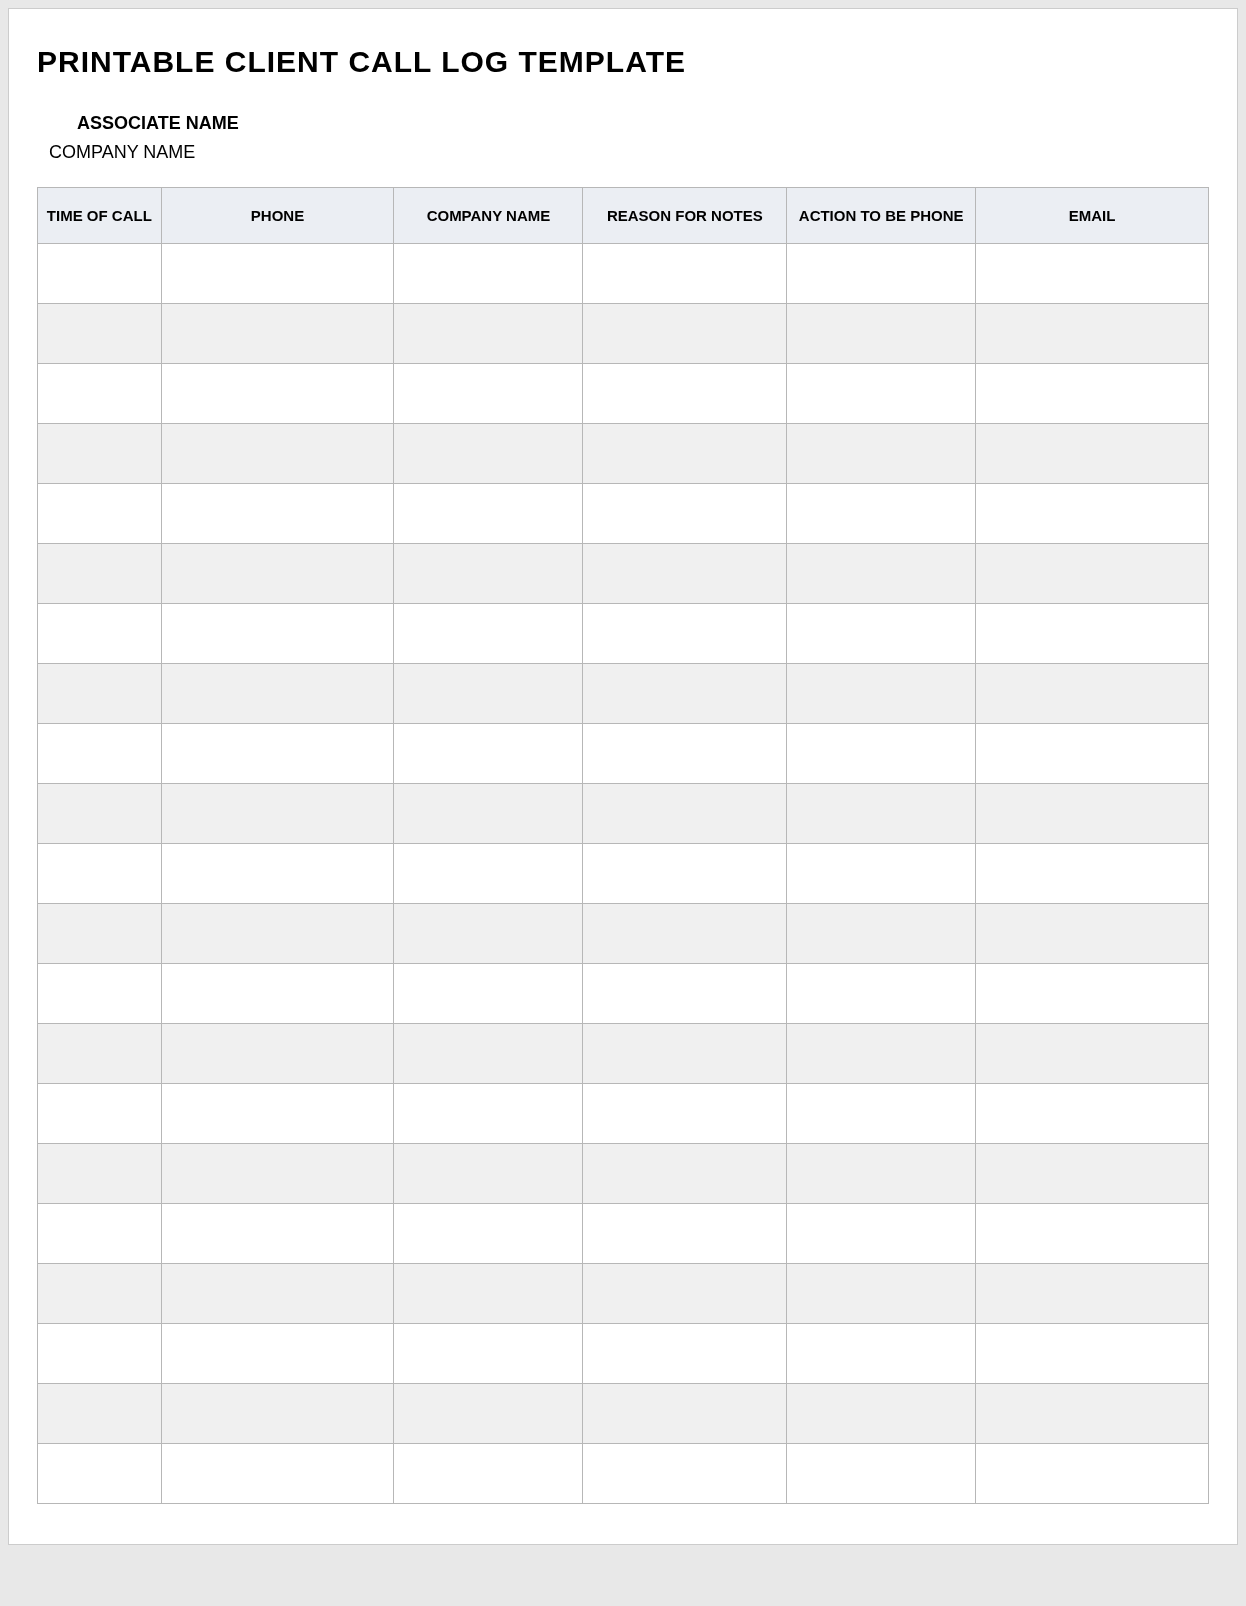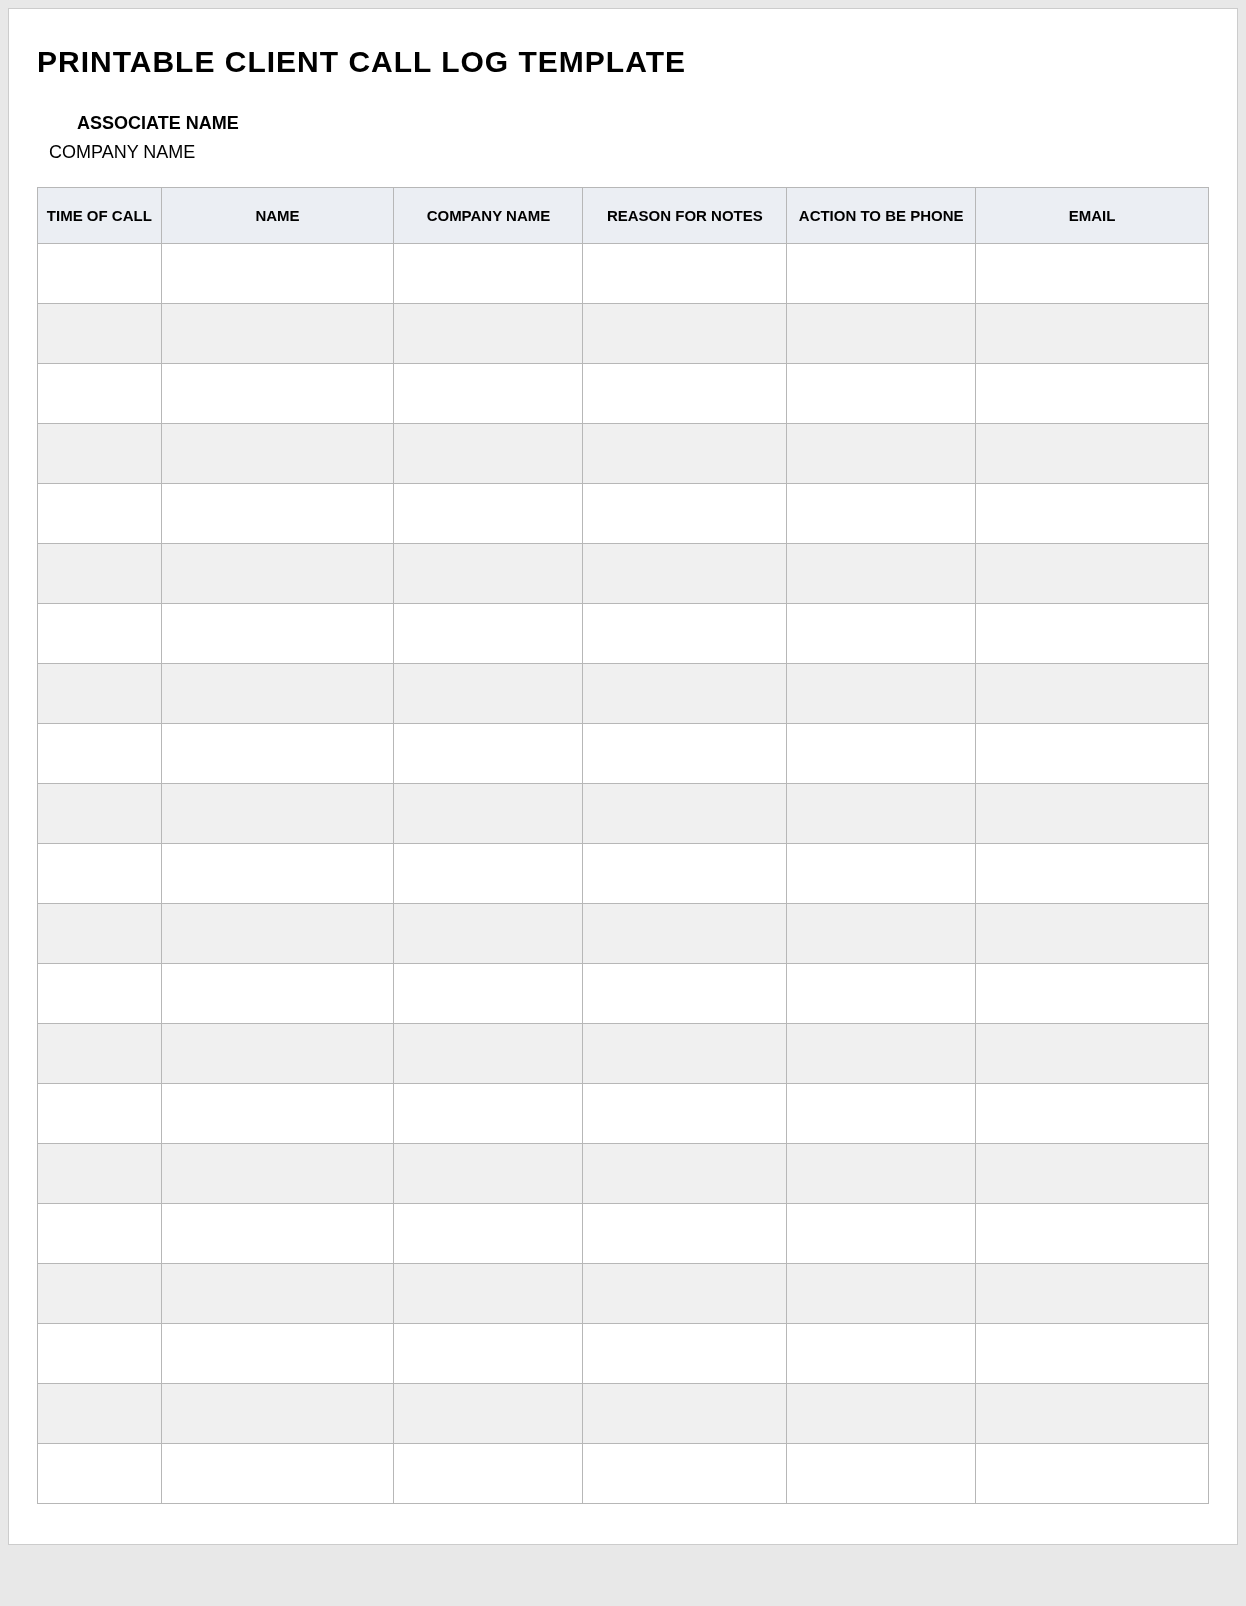--- a/index.html
+++ b/index.html
@@ -84,21 +84,21 @@
       <col class="col-time">
       <col class="col-name">
       <col class="col-company">
       <col class="col-reason">
       <col class="col-action">
       <col class="col-notes">
     </colgroup>
     <thead>
       <tr>
         <th>TIME OF CALL</th>
-        <th>NAME</th>
+        <th>PHONE</th>
         <th>COMPANY NAME</th>
         <th>REASON FOR NOTES</th>
         <th>ACTION TO BE PHONE</th>
         <th>EMAIL</th>
       </tr>
     </thead>
     <tbody id="log-body">
     <tr>
           <td></td>
           <td></td>

